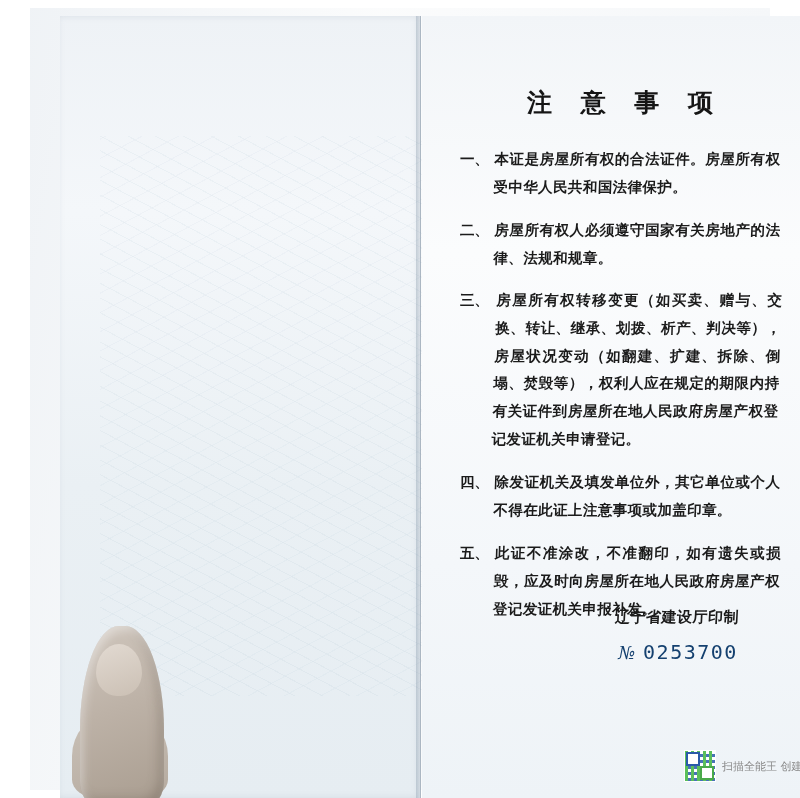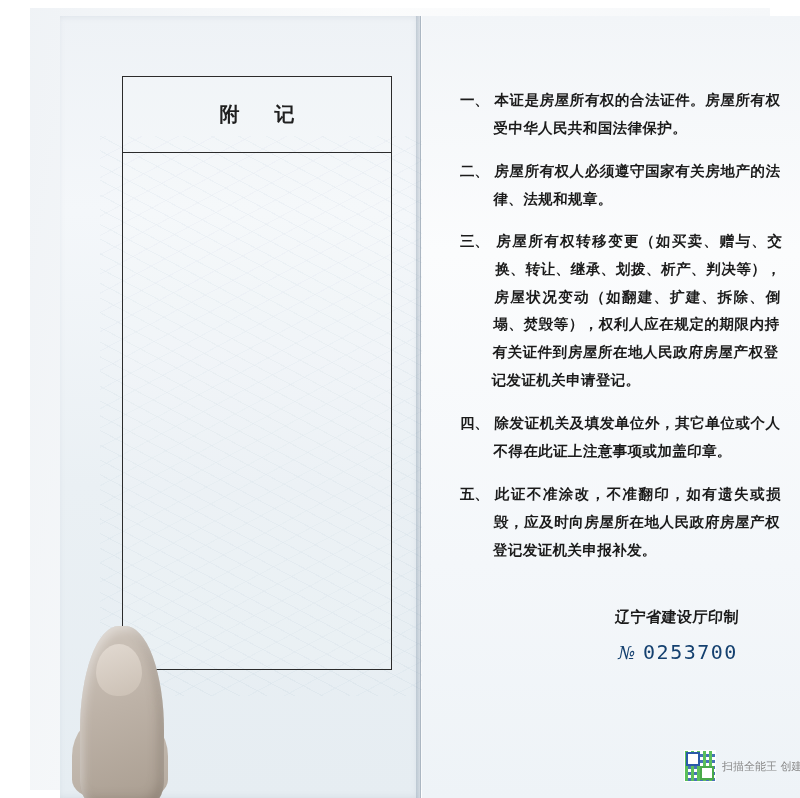--- a/index.html
+++ b/index.html
@@ -277,33 +277,29 @@
 
     <div class="paper-left">
       <div class="watermark"></div>
     </div>
 
     <div class="paper-right"></div>
 
     <div class="gutter"></div>
     <div class="gutter-line"></div>
 
-    <div class="fuji-box">
-      <div class="fuji-header">
-        <span class="fuji-title">附 记</span>
-      </div>
-    </div>
 
     <div class="thumb">
       <div class="knuckle"></div>
       <div class="finger"></div>
       <div class="nail"></div>
     </div>
 
     <div class="notice">
+      <div class="notice-title">注 意 事 项</div>
 
       <ul class="notice-list">
         <li class="notice-item">
           <span class="notice-marker">一、</span>
           <span class="notice-text">本证是房屋所有权的合法证件。房屋所有权受中华人民共和国法律保护。</span>
         </li>
         <li class="notice-item">
           <span class="notice-marker">二、</span>
           <span class="notice-text">房屋所有权人必须遵守国家有关房地产的法律、法规和规章。</span>
         </li>

